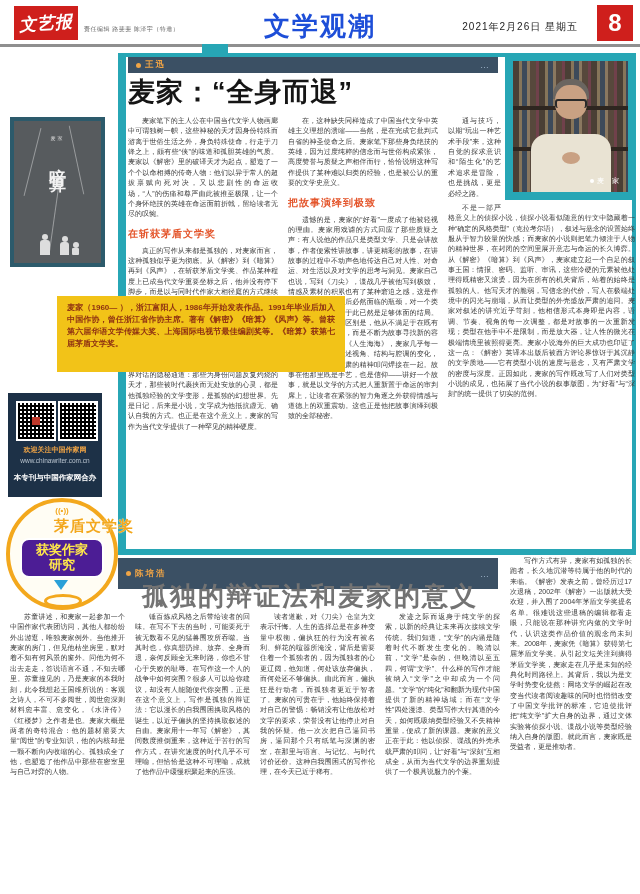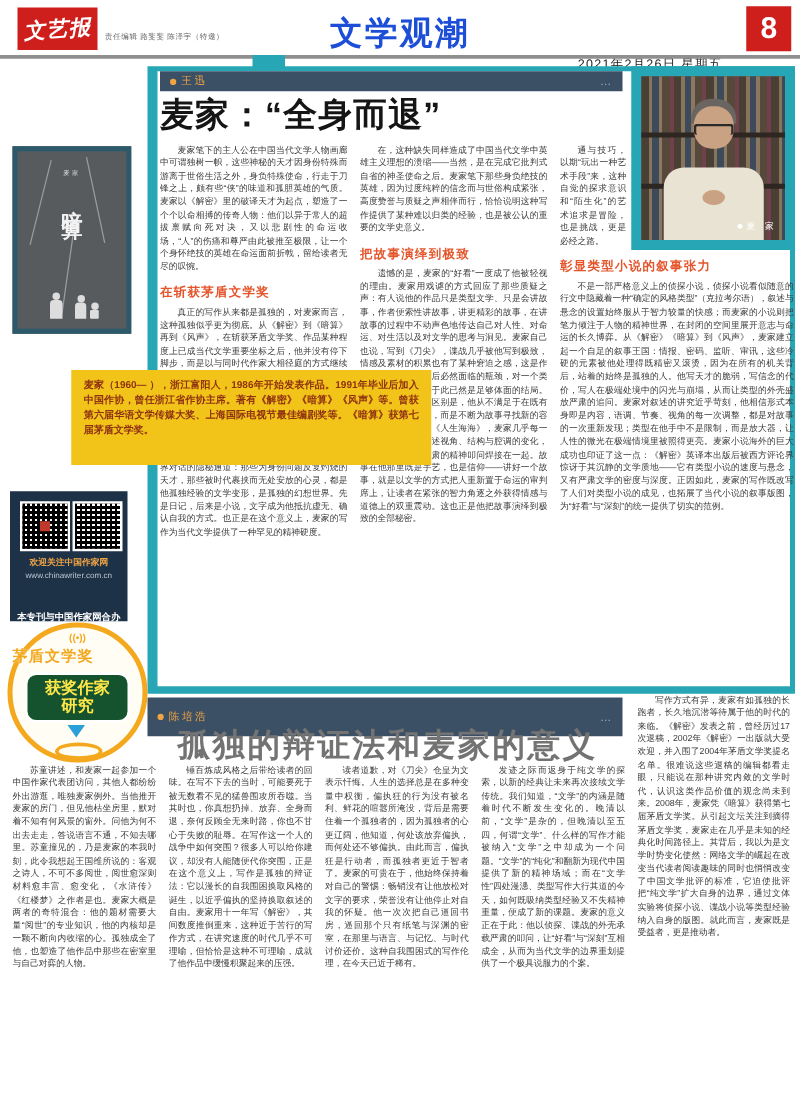--- a/index.html
+++ b/index.html
@@ -6,33 +6,33 @@
   .page{position:relative;width:640px;height:894px;background:#ffffff;overflow:hidden;
         font-family:"Liberation Sans","DejaVu Sans",sans-serif;color:#333;}
   
   .masthead{position:absolute;left:14px;top:6px;width:64px;height:34px;background:#cf1f1c;
             display:flex;align-items:center;justify-content:center;}
   .masthead span{color:#fff;font-family:"Liberation Serif","DejaVu Serif",serif;
                  font-weight:bold;font-style:italic;font-size:17px;transform:rotate(-4deg);letter-spacing:1px;}
   .editors{position:absolute;left:84px;top:25px;font-size:6px;color:#666;letter-spacing:.5px;}
   .section-title{position:absolute;left:0;top:9px;width:640px;text-align:center;
                  font-size:26px;font-weight:900;color:#1d4ed8;letter-spacing:2px;}
-  .date{position:absolute;right:62px;top:20px;font-size:10px;color:#222;letter-spacing:1px;margin-top:24px;}
+  .date{position:absolute;right:62px;top:20px;font-size:10px;color:#222;letter-spacing:1px;}
   .page-num{position:absolute;left:597px;top:5px;width:36px;height:36px;background:#cf1f1c;
             color:#fff;font-size:24px;font-weight:bold;display:flex;align-items:center;justify-content:center;}
   .rule{position:absolute;left:0;top:44px;width:640px;height:3px;background:#8f8f8f;}
   .rule-tab{position:absolute;left:202px;top:44px;width:26px;height:14px;background:#27a6b5;}
   
   .top-box{position:absolute;left:118px;top:53px;width:518px;height:502px;background:#27a6b5;}
   .top-box .inner{position:absolute;left:8px;top:4px;right:4px;bottom:6px;background:#fff;}
   .bar{position:absolute;display:flex;align-items:center;background:#3b5064;}
   .bar-top{left:128px;top:57px;width:370px;height:16px;}
   .bar-bottom{left:118px;top:558px;width:380px;height:31px;}
   .bar .dot{width:5px;height:5px;border-radius:50%;background:#f0a445;margin:0 4px 0 8px;}
-  .bar .byline{color:#f0a445;font-size:8.5px;font-weight:normal;letter-spacing:2px;}
+  .bar .byline{color:#f0a445;font-size:8.5px;font-weight:bold;letter-spacing:2px;}
   .bar .more{margin-left:auto;margin-right:8px;color:#9fb3c8;font-size:9px;letter-spacing:1px;}
   .headline-top{position:absolute;left:128px;top:74px;font-size:27px;font-weight:900;color:#151515;letter-spacing:1px;}
   .headline-bottom{position:absolute;left:118px;top:579px;width:384px;text-align:center;
                    font-size:26px;font-weight:900;color:#737373;letter-spacing:2px;}
   
   .cols-top{position:absolute;left:128px;top:116px;width:507px;height:433px;display:flex;gap:10px;}
   .cols-top .col{overflow:hidden;}
   .col-a{width:150px;} .col-b{width:150px;} .col-c{width:187px;}
   .body-text{font-size:7px;line-height:1.48;text-align:justify;color:#3a3a3a;margin:0 0 4px 0;text-indent:2em;}
   .subhead{color:#e4552b;font-size:10px;font-weight:bold;margin:7px 0 5px 0;letter-spacing:1px;}
@@ -60,27 +60,27 @@
                color:#f2f2f2;font-size:17px;font-weight:bold;letter-spacing:6px;}
   .fig{position:absolute;bottom:8px;background:#ddd;border-radius:3px 3px 0 0;}
   .fig::before{content:"";position:absolute;left:50%;top:-6px;transform:translateX(-50%);width:6px;height:6px;border-radius:50%;background:#ddd;}
   .qr-panel{position:absolute;left:8px;top:393px;width:94px;height:104px;background:#1d3147;z-index:3;text-align:center;}
   .qr{position:absolute;top:8px;width:36px;height:36px;background:#fff;padding:2px;}
   .qr .mesh{width:100%;height:100%;background-image:repeating-linear-gradient(0deg,#000 0 2px,transparent 2px 4px),repeating-linear-gradient(90deg,#000 0 2px,transparent 2px 4px);position:relative;}
   .qr .center-red{position:absolute;left:50%;top:50%;transform:translate(-50%,-50%);width:8px;height:8px;background:#c0392b;}
   .qr-1{left:8px;} .qr-2{left:50px;}
   .qr-line1{position:absolute;left:0;top:52px;width:100%;color:#f0a445;font-size:7px;font-weight:bold;}
   .qr-line2{position:absolute;left:0;top:64px;width:100%;color:#b9c4cf;font-size:6.5px;}
-  .qr-line3{position:absolute;left:0;top:96px;width:100%;color:#fff;font-size:7.5px;font-weight:bold;}
+  .qr-line3{position:absolute;left:0;top:80px;width:100%;color:#fff;font-size:7.5px;font-weight:bold;}
   .award{position:absolute;left:6px;top:498px;width:112px;height:112px;z-index:3;}
   .award .circle{position:absolute;left:0;top:0;width:104px;height:104px;border-radius:50%;
                  border:4px solid #f3a81d;background:#fffdf4;}
   .award .signal{position:absolute;left:0;top:8px;width:112px;text-align:center;color:#f3a81d;font-size:8px;font-weight:bold;}
-  .award .t1{position:absolute;left:4px;top:19px;width:112px;text-align:left;color:#f3a81d;font-size:12px;font-weight:900;letter-spacing:1px;text-shadow:0 0 1px #fff;}
-  .award .bluebox{position:absolute;left:14px;top:40px;width:80px;background:#14532d;border:2px solid #fff;
+  .award .t1{position:absolute;left:16px;top:19px;width:112px;text-align:right;color:#f3a81d;font-size:15px;font-weight:900;letter-spacing:1px;text-shadow:0 0 1px #fff;}
+  .award .bluebox{position:absolute;left:14px;top:40px;width:80px;background:#4c1d95;border:2px solid #fff;
                   border-radius:9px;color:#ffe74a;font-size:13px;font-weight:900;text-align:center;line-height:1.15;padding:3px 0;}
   .award .tri{position:absolute;left:48px;top:82px;width:0;height:0;border-left:7px solid transparent;border-right:7px solid transparent;border-top:10px solid #2aa0d8;}
   .award .ellipse{position:absolute;left:38px;top:96px;width:32px;height:8px;border:3px solid #f3a81d;border-radius:50%;}
   
   .cols-bottom{position:absolute;left:10px;top:612px;width:490px;height:274px;display:flex;gap:10px;}
   .cols-bottom .col{width:115px;overflow:hidden;}
   .col-e{position:absolute;left:510px;top:556px;width:122px;height:332px;overflow:hidden;}
 </style>
 </head>
 <body>
@@ -132,21 +132,20 @@
       <p class="body-text">真正的写作从来都是孤独的，对麦家而言，这种孤独似乎更为彻底。从《解密》到《暗算》再到《风声》，在斩获茅盾文学奖、作品某种程度上已成当代文学重要坐标之后，他并没有停下脚步，而是以与同时代作家大相径庭的方式继续向内挖掘：关于人性深渊的勘探，关于信念与意志的追问，关于孤独与尊严的辨析。麦家也在不断地打磨自己的叙述，在误解与争议之声中沉潜自省，始终以自己作为写作者的方式为文学作证。孤独不是姿态，而是他抵抗现实世界、理解世界的方式。他曾经在访谈中坦言，写作于他既是困守一隅的自我放逐，也是借助笔下人物与世界对话的隐秘通道：那些为身份问题反复灼烧的天才，那些被时代裹挟而无处安放的心灵，都是他孤独经验的文学变形，是孤独的幻想世界。先是日记，后来是小说，文字成为他抵抗虚无、确认自我的方式。也正是在这个意义上，麦家的写作为当代文学提供了一种罕见的精神硬度。</p>
     </div>
     <div class="col col-b">
       <p class="body-text">在，这种缺失同样造成了中国当代文学中英雄主义理想的溃缩——当然，是在完成它批判式自省的神圣使命之后。麦家笔下那些身负绝技的英雄，因为过度纯粹的信念而与世俗构成紧张，高度赞誉与质疑之声相伴而行，恰恰说明这种写作提供了某种难以归类的经验，也是被公认的重要的文学史意义。</p>
       <h3 class="subhead">把故事演绎到极致</h3>
       <p class="body-text">遗憾的是，麦家的“好看”一度成了他被轻视的理由。麦家用戏谑的方式回应了那些质疑之声：有人说他的作品只是类型文学、只是会讲故事，作者便索性讲故事，讲更精彩的故事，在讲故事的过程中不动声色地传达自己对人性、对命运、对生活以及对文学的思考与洞见。麦家自己也说，写到《刀尖》，谍战几乎被他写到极致，情感及素材的积累也有了某种窘迫之感，这是作品写到一定高度之后必然面临的瓶颈，对一个类型作家而言，止步于此已然是足够体面的结局。与类型作家的根本区别是，他从不满足于在既有的配方里重复自己，而是不断为故事寻找新的容器：从《刀尖》到《人生海海》，麦家几乎每一部作品都在尝试叙述视角、结构与腔调的变化，把通俗的悬念与严肃的精神叩问焊接在一起。故事在他那里既是手艺，也是信仰——讲好一个故事，就是以文学的方式把人重新置于命运的审判席上，让读者在紧张的智力角逐之外获得情感与道德上的双重震动。这也正是他把故事演绎到极致的全部秘密。</p>
     </div>
     <div class="col col-c">
       <div class="photo-spacer"></div>
       <p class="body-text">通与技巧，以期“玩出一种艺术手段”来，这种自觉的探求意识和“陌生化”的艺术追求是冒险，也是挑战，更是必经之路。</p>
-      <h3 class="subhead">彰显类型小说的叙事张力</h3>
       <p class="body-text">不是一部严格意义上的侦探小说，侦探小说看似随意的行文中隐藏着一种“确定的风格类型”（克拉考尔语），叙述与悬念的设置始终服从于智力较量的快感；而麦家的小说则把笔力倾注于人物的精神世界，在封闭的空间里展开意志与命运的长久博弈。从《解密》《暗算》到《风声》，麦家建立起一个自足的叙事王国：情报、密码、监听、审讯，这些冷硬的元素被他处理得既精密又滚烫，因为在所有的机关背后，站着的始终是孤独的人。他写天才的脆弱，写信念的代价，写人在极端处境中的闪光与崩塌，从而让类型的外壳盛放严肃的追问。麦家对叙述的讲究近乎苛刻，他相信形式本身即是内容，语调、节奏、视角的每一次调整，都是对故事的一次重新发现；类型在他手中不是限制，而是放大器，让人性的微光在极端情境里被照得更亮。麦家小说海外的巨大成功也印证了这一点：《解密》英译本出版后被西方评论界惊讶于其沉静的文学质地——它有类型小说的速度与悬念，又有严肃文学的密度与深度。正因如此，麦家的写作既改写了人们对类型小说的成见，也拓展了当代小说的叙事版图，为“好看”与“深刻”的统一提供了切实的范例。</p>
     </div>
   </div>
 
   <div class="bio">麦家（1960— ），浙江富阳人，1986年开始发表作品。1991年毕业后加入中国作协，曾任浙江省作协主席。著有《解密》《暗算》《风声》等。曾获第六届华语文学传媒大奖、上海国际电视节最佳编剧奖等。《暗算》获第七届茅盾文学奖。</div>
 
   <div class="book">
     <div class="branch" style="left:18px;top:6px;transform:rotate(14deg)"></div>
     <div class="branch" style="left:62px;top:4px;transform:rotate(-12deg)"></div>
     <div class="branch" style="left:40px;top:60px;transform:rotate(8deg)"></div>

